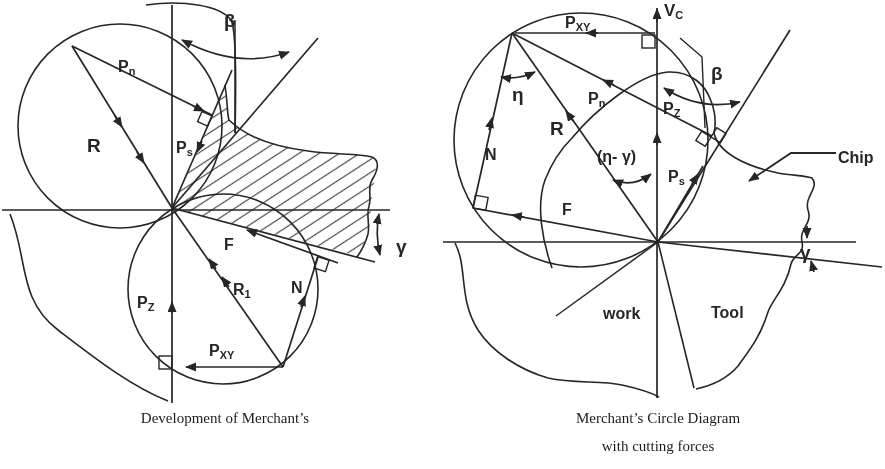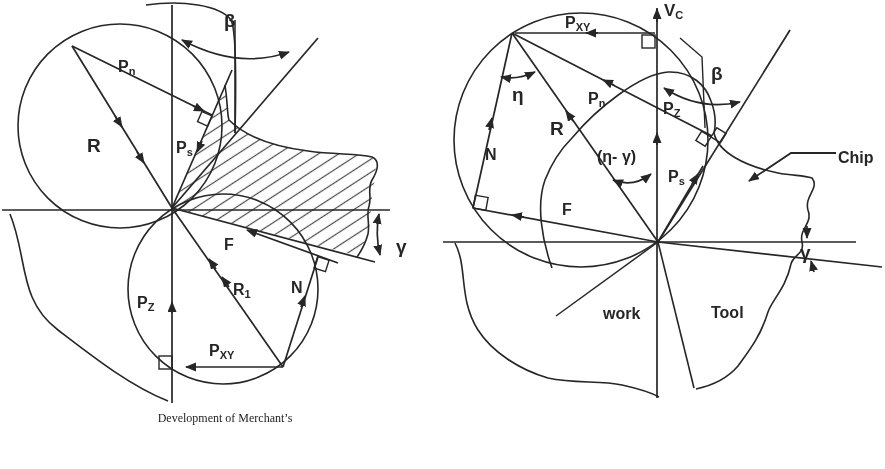--- a/index.html
+++ b/index.html
@@ -4,21 +4,21 @@
 <style>
   html,body{margin:0;padding:0;background:#fff;}
   #page{position:relative;width:885px;height:469px;background:#fff;overflow:hidden;
         font-family:"Liberation Sans",sans-serif;}
   svg{position:absolute;left:0;top:0;}
   svg text{font-family:"Liberation Sans",sans-serif;font-weight:bold;fill:#262626;}
   .lbl{font-size:16px;}
   .lbl-big{font-size:19px;}
   .sub{font-size:11px;}
   .caption{position:absolute;top:404px;width:400px;text-align:center;
-           font-family:"Liberation Serif",serif;font-size:12px;line-height:28px;color:#1d1d1d;}
+           font-family:"Liberation Serif",serif;font-size:15px;line-height:28px;color:#1d1d1d;}
   #cap-left{left:25px;}
   #cap-right{left:458px;}
 </style>
 </head>
 <body>
 
 <div id="page">
 
 <svg width="885" height="405" viewBox="0 0 885 405">
   <defs>
@@ -164,14 +164,18 @@
     <text class="lbl" x="838" y="163">Chip</text>
     <text class="lbl" x="603" y="319">work</text>
     <text class="lbl" x="711" y="318">Tool</text>
     <text class="lbl-big" x="800" y="259">γ</text>
   </g>
 </svg>
 
 <div id="cap-left" class="caption">
   <div>Development of Merchant’s</div>
 </div>
+<div id="cap-right" class="caption">
+  <div>Merchant’s Circle Diagram</div>
+  <div>with cutting forces</div>
+</div>
 
 </div>
 
 </body></html>

